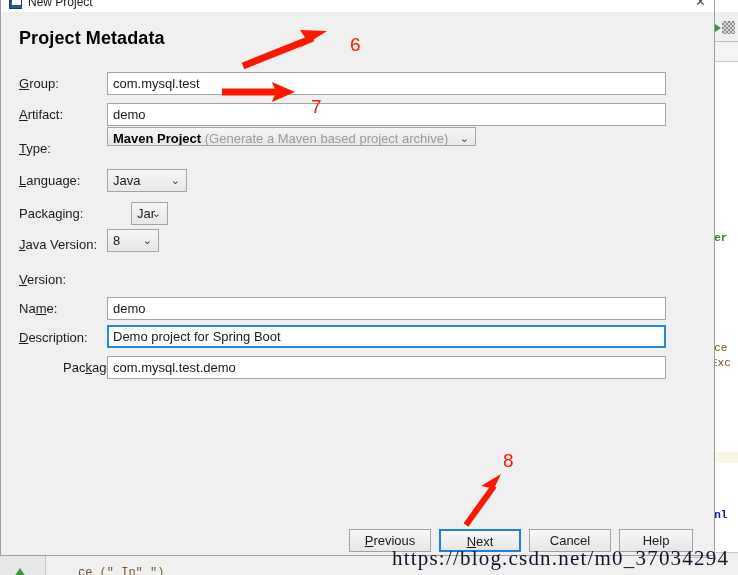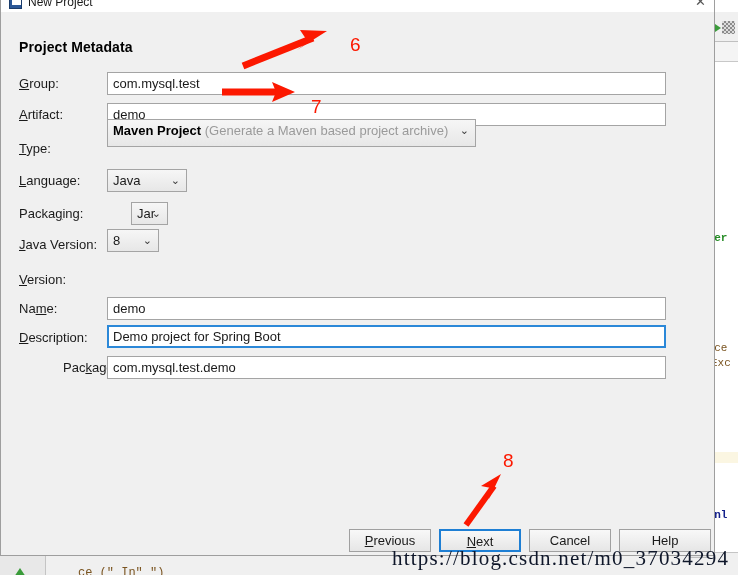--- a/index.html
+++ b/index.html
@@ -138,22 +138,22 @@
     font-family: "Liberation Sans", sans-serif;
   }
 
   .dialog-body {
     position: absolute; left: 0px; top: 18px;
     width: 713px; height: 510px;
     background: #f0f0f0;
   }
 
   .section-title {
-    position: absolute; left: 18px; top: 27px;
-    font-size: 14px; font-weight: bold; color: #000000;
+    position: absolute; left: 18px; top: 16px;
+    font-size: 18px; font-weight: bold; color: #000000;
     letter-spacing: 0.1px;
   }
 
   .field-label {
     position: absolute;
     font-size: 13px;
     color: #1a1a1a;
     white-space: nowrap;
   }
   .field-label .mn { text-decoration: underline; }
@@ -274,21 +274,21 @@
     <div class="text-input" style="left:106px; top:60px; width:559px; height:23px;">com.mysql.test</div>
 
     <div class="field-label" style="left:18px; top:95px;">
       <span class="mn">A</span><span>rtifact:</span>
     </div>
     <div class="text-input" style="left:106px; top:91px; width:559px; height:23px;">demo</div>
 
     <div class="field-label" style="left:18px; top:129px;">
       <span class="mn">T</span><span>ype:</span>
     </div>
-    <div class="combo" style="left:106px; top:107px; width:369px; height:28px;">
+    <div class="combo" style="left:106px; top:115px; width:369px; height:19px;">
       <span class="strong">Maven Project</span>
       <span class="muted">(Generate a Maven based project archive)</span>
       <span class="chev">⌄</span>
     </div>
 
     <div class="field-label" style="left:18px; top:161px;">
       <span class="mn">L</span><span>anguage:</span>
     </div>
     <div class="combo" style="left:106px; top:157px; width:80px; height:23px;">
       <span>Java</span>
@@ -332,21 +332,21 @@
 
   </div>
 
   <div class="dlg-btn" style="left:348px; top:535px; width:82px;">
     <span class="mn">P</span><span>revious</span>
   </div>
   <div class="dlg-btn default" style="left:438px; top:535px; width:82px;">
     <span class="mn">N</span><span>ext</span>
   </div>
   <div class="dlg-btn" style="left:528px; top:535px; width:82px;">Cancel</div>
-  <div class="dlg-btn" style="left:618px; top:535px; width:92px;">Help</div>
+  <div class="dlg-btn" style="left:618px; top:535px; width:74px;">Help</div>
 
 </div>
 
 <svg class="anno-svg" width="738" height="575">
 
   <g>
     <path d="M243,66 L313,38" stroke="#fc1800" stroke-width="7" stroke-linecap="butt"></path>
     <path d="M327,31 L300,30 L308,42 L297,50 Z" fill="#fc1800"></path>
   </g>
 

